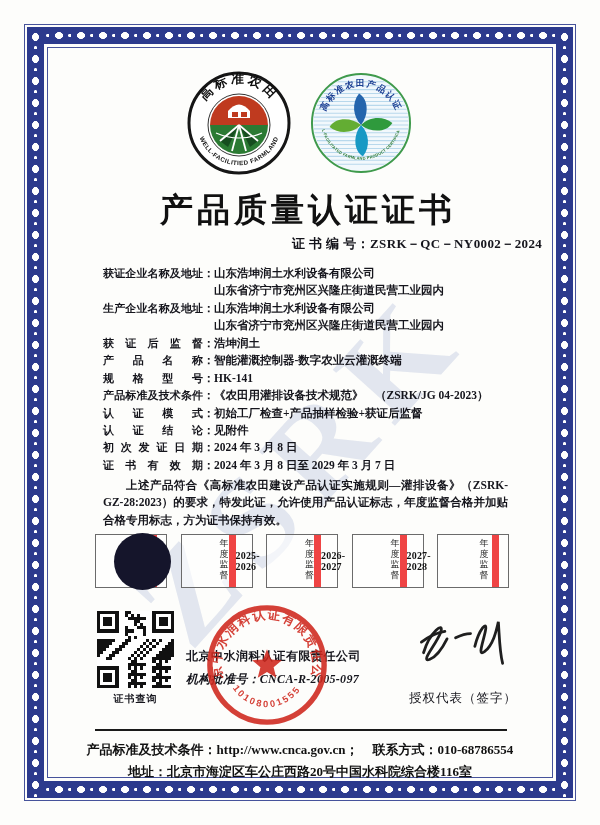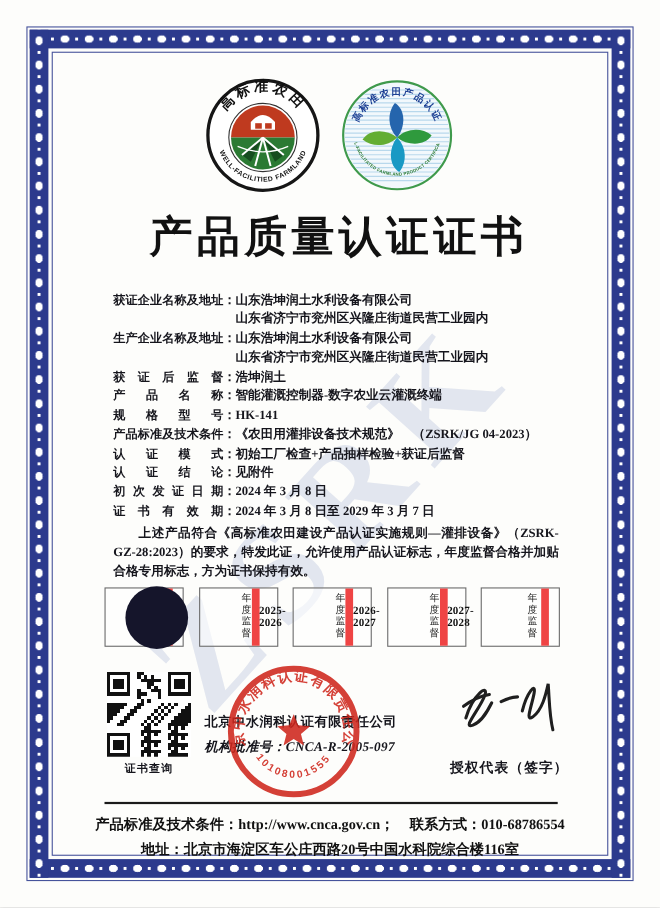--- a/index.html
+++ b/index.html
@@ -24,21 +24,21 @@
   .bstrip.left{left:27px;} .bstrip.right{right:27px;}
   
   .watermark{position:absolute;left:50%;top:468px;transform:translate(-50%,-50%) rotate(-48deg);
     font-size:128px;font-weight:bold;letter-spacing:18px;color:rgba(150,168,205,.26);
     z-index:0;white-space:nowrap;font-family:"Liberation Serif",serif;}
   
   .logo{position:absolute;z-index:1;}
   .logo.l{left:187px;top:71px;} .logo.r{left:310px;top:72px;}
   .title{position:absolute;left:0;top:188px;width:600px;text-align:center;padding-left:16px;
     box-sizing:border-box;font-family:"Liberation Sans","DejaVu Sans",sans-serif;
-    font-size:39px;font-weight:900;letter-spacing:4px;color:#111;z-index:1;}
+    font-size:33px;font-weight:900;letter-spacing:4px;color:#111;z-index:1;}
   .certno{position:absolute;left:292px;top:235px;font-size:13px;font-weight:bold;
     color:#15151c;letter-spacing:.4px;z-index:1;}
   
   .fields{position:absolute;left:103px;top:265px;width:406px;z-index:1;color:#15151c;}
   .frow{height:17.45px;line-height:17.45px;font-size:11.5px;font-weight:bold;white-space:nowrap;}
   .flabel{display:inline-block;width:100px;font-size:11px;text-align:justify;text-align-last:justify;
     vertical-align:top;}
   .fcolon{display:inline-block;width:11px;}
   .fcont{padding-left:111px;}
   .statement{position:absolute;left:103px;top:477px;width:405px;font-size:11.5px;line-height:17.3px;
@@ -57,21 +57,21 @@
   
   .qr{position:absolute;left:97px;top:611px;width:77px;height:77px;z-index:1;}
   .qrcap{position:absolute;left:97px;top:692px;width:77px;text-align:center;font-size:10px;
     font-weight:bold;color:#15151c;z-index:1;letter-spacing:1px;}
   .issuer{position:absolute;left:186px;top:648px;z-index:1;color:#15151c;font-weight:bold;}
   .issuer .l1{font-size:12px;letter-spacing:.5px;}
   .issuer .l2{font-size:12px;margin-top:6px;letter-spacing:.3px;font-style:italic;}
   .stamp{position:absolute;left:203px;top:601px;z-index:3;opacity:.88;}
   .sig{position:absolute;left:408px;top:610px;z-index:1;}
   .sigcap{position:absolute;left:398px;top:690px;width:130px;text-align:center;font-size:12.5px;
-    font-weight:bold;color:#15151c;letter-spacing:1px;z-index:1;}
+    font-weight:normal;color:#15151c;letter-spacing:1px;z-index:1;}
   .sep{position:absolute;left:95px;top:729px;width:412px;height:2px;background:#1a1a1a;z-index:1;}
   .foot1{position:absolute;left:50px;right:50px;top:741px;text-align:center;font-size:13px;
     font-weight:bold;color:#111;z-index:1;}
   .foot1 .gap{display:inline-block;width:14px;}
   .foot2{position:absolute;left:50px;right:50px;top:763px;text-align:center;font-size:13px;
     font-weight:bold;color:#111;z-index:1;}
 </style>
 </head>
 <body>
 
@@ -160,20 +160,21 @@
       <text font-size="9" font-weight="bold" fill="#1c3f93" letter-spacing="1.5" font-family="Liberation Serif,serif">
         <textPath href="#rarcTop" startOffset="50%" text-anchor="middle">高标准农田产品认证</textPath>
       </text>
       <text font-size="4.1" font-weight="bold" fill="#2f7d38" letter-spacing=".2" font-family="Liberation Sans,sans-serif">
         <textPath href="#rarcBot" startOffset="50%" text-anchor="middle">WELL-FACILITATED FARMLAND PRODUCT CERTIFICATION</textPath>
       </text>
     </svg>
   </div>
 
   <div class="title">产品质量认证证书</div>
+  <div class="certno"><span>证 书 编 号：</span><span>ZSRK－QC－NY0002－2024</span></div>
 
   <div class="fields">
     <div class="frow"><span class="flabel">获证企业名称及地址</span><span class="fcolon">：</span><span>山东浩坤润土水利设备有限公司</span></div>
     <div class="frow fcont">山东省济宁市兖州区兴隆庄街道民营工业园内</div>
     <div class="frow"><span class="flabel">生产企业名称及地址</span><span class="fcolon">：</span><span>山东浩坤润土水利设备有限公司</span></div>
     <div class="frow fcont">山东省济宁市兖州区兴隆庄街道民营工业园内</div>
     <div class="frow"><span class="flabel">获证后监督</span><span class="fcolon">：</span><span>浩坤润土</span></div>
     <div class="frow"><span class="flabel">产品名称</span><span class="fcolon">：</span><span>智能灌溉控制器-数字农业云灌溉终端</span></div>
     <div class="frow"><span class="flabel">规格型号</span><span class="fcolon">：</span><span>HK-141</span></div>
     <div class="frow"><span class="flabel">产品标准及技术条件</span><span class="fcolon">：</span><span>《农田用灌排设备技术规范》　（ZSRK/JG 04-2023）</span></div>

